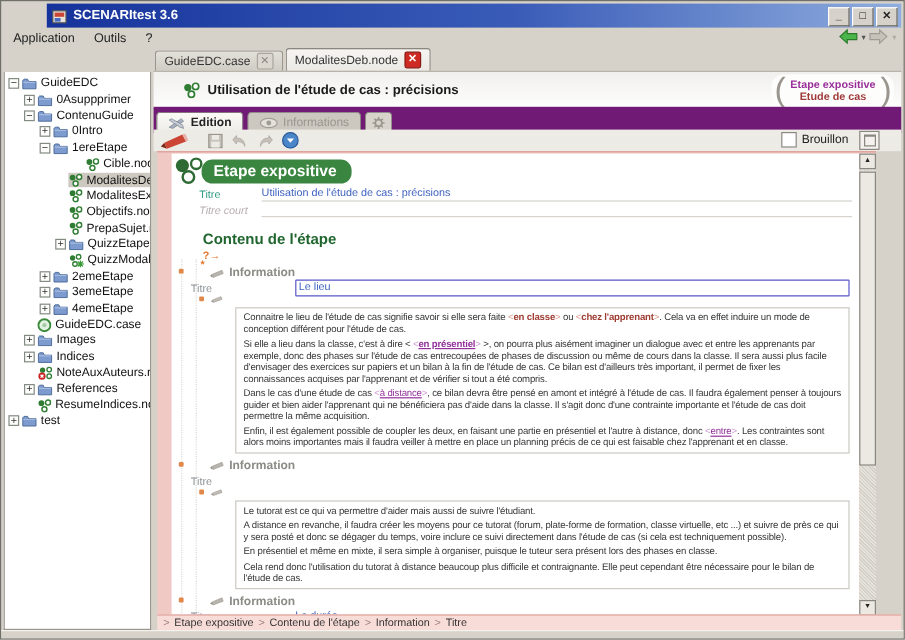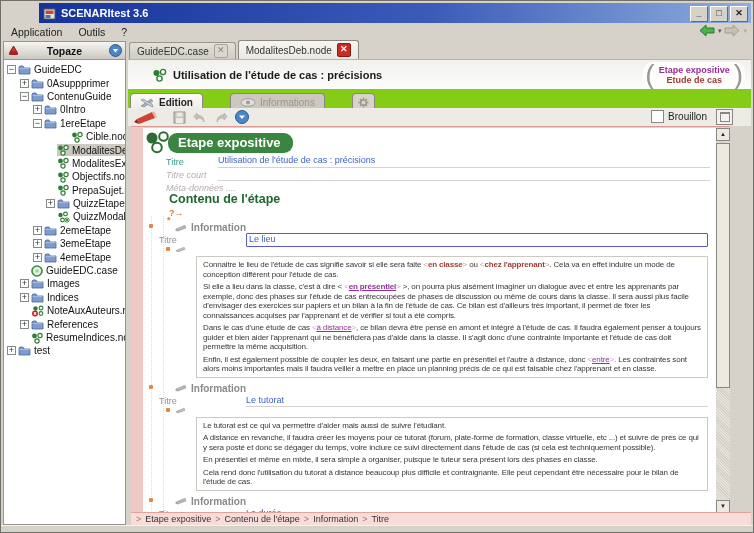--- a/index.html
+++ b/index.html
@@ -50,22 +50,22 @@
   #header-band{position:absolute;top:18px;left:0;right:0;height:30px;
     background:linear-gradient(#f1f0ed,#fdfdfc);border-top:1px solid #b8b4ac;}
   #doc-head{position:absolute;left:24px;top:8px;display:flex;align-items:center;gap:6px;}
   #doc-head .t{font-weight:bold;font-size:11px;color:#1a1a1a;}
   #badge{position:absolute;right:6px;top:2px;display:flex;align-items:center;
     background:#fdfdfc;border-radius:10px;padding:0 2px;}
   .paren{font-size:28px;font-weight:100;color:#9a968e;line-height:26px;}
   #badge .lines{display:flex;flex-direction:column;align-items:center;padding:0 4px;}
   #badge .l1{font-size:9px;font-weight:bold;color:#992f99;}
   #badge .l2{font-size:9px;font-weight:bold;color:#9e3a3a;}
-  #subtabbar{position:absolute;top:48px;left:0;right:0;height:22px;background:#84cc16;
-    display:flex;align-items:flex-end;padding-left:2px;gap:24px;}
+  #subtabbar{position:absolute;top:48px;left:0;right:0;height:22px;background:#701a75;
+    display:flex;align-items:flex-end;padding-left:2px;}
   .subtab{display:flex;align-items:center;gap:4px;height:17px;padding:0 9px;font-size:10px;
     border:1px solid #8a8680;border-bottom:none;border-radius:4px 4px 0 0;margin-right:3px;}
   .subtab.active{background:linear-gradient(#fbfaf7,#edebe6);font-weight:bold;color:#222;}
   .subtab.disabled{background:#ccc8c0;color:#9a968e;}
   .subtab.gear{padding:0 5px;background:#d8d4cc;}
   #toolbar{position:absolute;top:67px;left:0;right:0;height:18px;background:#edebe6;
     display:flex;align-items:center;gap:7px;padding-left:5px;}
   #toolbar .sp{width:2px;}
   #draft{position:absolute;right:44px;top:69px;display:flex;align-items:center;gap:4px;font-size:10px;color:#222;}
   #draft .box{width:11px;height:11px;background:#fff;border:1px solid #8a8680;}
@@ -157,35 +157,20 @@
   <span class="caret">▾</span>
   <span>
     <svg width="16" height="13">
         <path d="M9 1 L15 6.5 L9 12 L9 9 L1 9 L1 4 L9 4 Z" fill="#c6c2ba" stroke="#a09c94"></path>
       </svg>
   </span>
   <span class="caret dis">▾</span>
 </div>
 
 <div id="sidebar">
-  <div id="sidebar-header">
-    <span>
-      <svg width="13" height="13">
-          <path d="M3 8 L6.5 2 L10 8 Z" fill="#cc3333" stroke="#882222"></path>
-          <rect x="2" y="8" width="9" height="3" rx="1" fill="#aa2222"></rect>
-        </svg>
-    </span>
-    <span id="sidebar-title">Topaze</span>
-    <span>
-      <svg width="13" height="13">
-          <circle cx="6.5" cy="6.5" r="6" fill="#4a86c8" stroke="#2a5a98"></circle>
-          <path d="M3.8 5 L6.5 8.4 L9.2 5 Z" fill="#fff"></path>
-        </svg>
-    </span>
-  </div>
   <div id="tree-wrap">
     <div id="tree">
         <div class="trow" style="padding-left: 3px;">
           <span class="toggle">−</span>
           <span class="tinner">
             <span class="ticon">
               <svg width="13" height="11">
                 <path d="M1 3 L1 10 L12 10 L12 4 L6 4 L5 2 L2 2 Z" fill="#7d9bce" stroke="#4a6898" stroke-width="0.8"></path>
                 <path d="M1.5 4.6 L11.5 4.6" stroke="#a4bce0" stroke-width="1"></path>
               </svg>
@@ -580,23 +565,20 @@
       </div>
 
       <div class="frow" id="f-titre">
         <span class="flabel teal">Titre</span>
         <span class="fvalue">Utilisation de l'étude de cas : précisions</span>
       </div>
       <div class="frow" id="f-court">
         <span class="flabel dim">Titre court</span>
         <span class="fvalue"></span>
       </div>
-      <div class="frow" id="f-meta">
-        <span class="flabel dim" style="width:auto">Méta-données ....</span>
-      </div>
 
       <div id="section-title">Contenu de l'étape</div>
       <div class="marker" id="marker-q">?→</div>
       <div class="marker" id="marker-a">*</div>
 
       <div id="blocks">
           <div class="block">
             <div class="bhead">
               <span class="dot"></span>
               <span>
@@ -633,21 +615,20 @@
               <span>
                 <svg width="13" height="8">
                   <path d="M1 6 L3.5 7.2 L2.4 4.8 Z" fill="#8a8680"></path>
                   <path d="M2.4 4.8 L3.5 7.2 L12 4 L11 1.2 Z" fill="#b8b4ae" stroke="#9a968e" stroke-width="0.5"></path>
                 </svg>
               </span>
               <span>Information</span>
             </div>
             <div class="btitre">
               <span class="lbl">Titre</span>
-              <span class="val">Le tutorat</span>
             </div>
             <div class="penrow">
               <span class="dot"></span>
               <span class="pen">
                 <svg width="11" height="7">
                   <path d="M0.8 5 L2.8 6 L2 4 Z" fill="#8a8680"></path>
                   <path d="M2 4 L2.8 6 L10 3.4 L9.2 1.2 Z" fill="#c2beb6" stroke="#9a968e" stroke-width="0.5"></path>
                 </svg>
               </span>
             </div>

